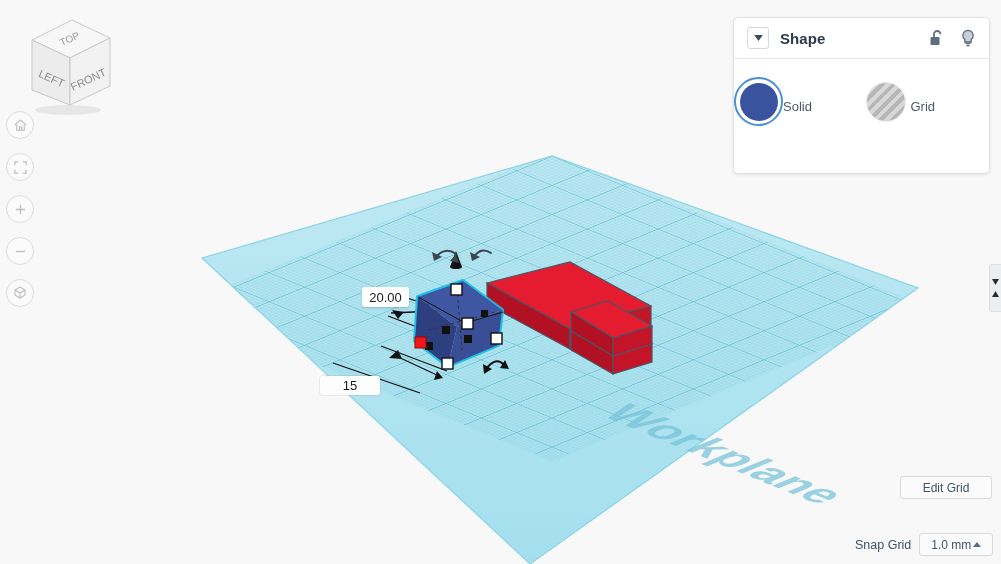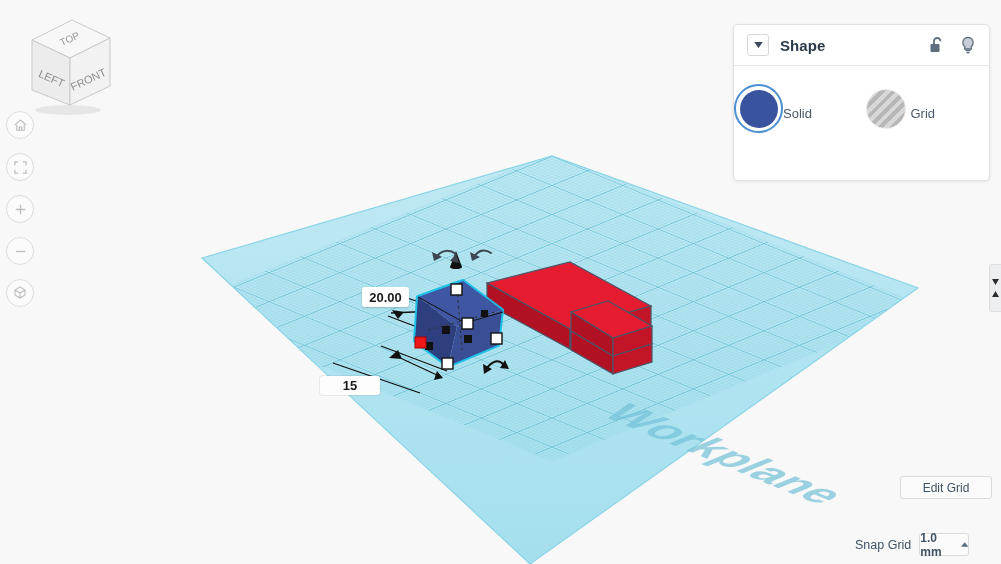--- a/index.html
+++ b/index.html
@@ -23,21 +23,21 @@
     position: absolute; left: 6px;
     width: 28px; height: 28px; border-radius: 50%;
     border: 1px solid #dcdcdc; background: #fbfbfb;
     display: flex; align-items: center; justify-content: center;
     cursor: pointer;
   }
   .navbtn svg { display: block; }
 
   
   #shape-panel {
-    position: absolute; left: 733px; top: 24px; width: 257px; height: 157px;
+    position: absolute; left: 733px; top: 17px; width: 257px; height: 157px;
     background: #ffffff; border: 1px solid #e2e2e4; border-radius: 5px;
     box-shadow: 0 1px 3px rgba(0,0,0,.09);
   }
   #shape-header {
     height: 41px; display: flex; align-items: center;
     padding: 0 13px; border-bottom: 1px solid #e8e8ea;
   }
   #caret-btn {
     width: 22px; height: 22px; border: 1px solid #d6d8dc; border-radius: 3px;
     background: #fff; display: flex; align-items: center; justify-content: center;
@@ -82,31 +82,31 @@
     background: #fbfbfb; border: 1px solid #d8dade; border-radius: 3px;
     font-size: 12px; color: #3f5367; font-family: "Liberation Sans", sans-serif;
     cursor: pointer;
   }
   #snapgrid-row {
     position: absolute; left: 855px; top: 533px;
     display: flex; align-items: center; gap: 8px;
   }
   #snapgrid-label { font-size: 12.5px; color: #3f5367; }
   #snapgrid-select {
-    width: 50px; height: 23px; background: #fbfbfb;
+    width: 74px; height: 23px; background: #fbfbfb;
     border: 1px solid #d8dade; border-radius: 3px;
     display: flex; align-items: center; justify-content: center; gap: 2px;
-    font-size: 12px; color: #3f5367; cursor: pointer; font-weight: bold;
+    font-size: 12px; color: #3f5367; cursor: pointer;
   }
 
   
   .dimlabel {
     position: absolute; background: #ffffff;
     border-radius: 3px; display: flex; align-items: center;
-    font-size: 13px; font-weight: bold; color: #1c1c1c;
+    font-size: 13px; font-weight: normal; color: #1c1c1c;
     box-shadow: 0 1px 2px rgba(0,0,0,.18);
   }
   #dim-20 { left: 362px; top: 287px; width: 47px; height: 20px; justify-content: center; }
   #dim-15 {
     left: 320px; top: 376px; width: 60px; height: 19px;
     justify-content: center; background: #fdfdfd;
     box-shadow: 0 0 0 1px rgba(0,0,0,.06);
   }
 </style>
 </head>

